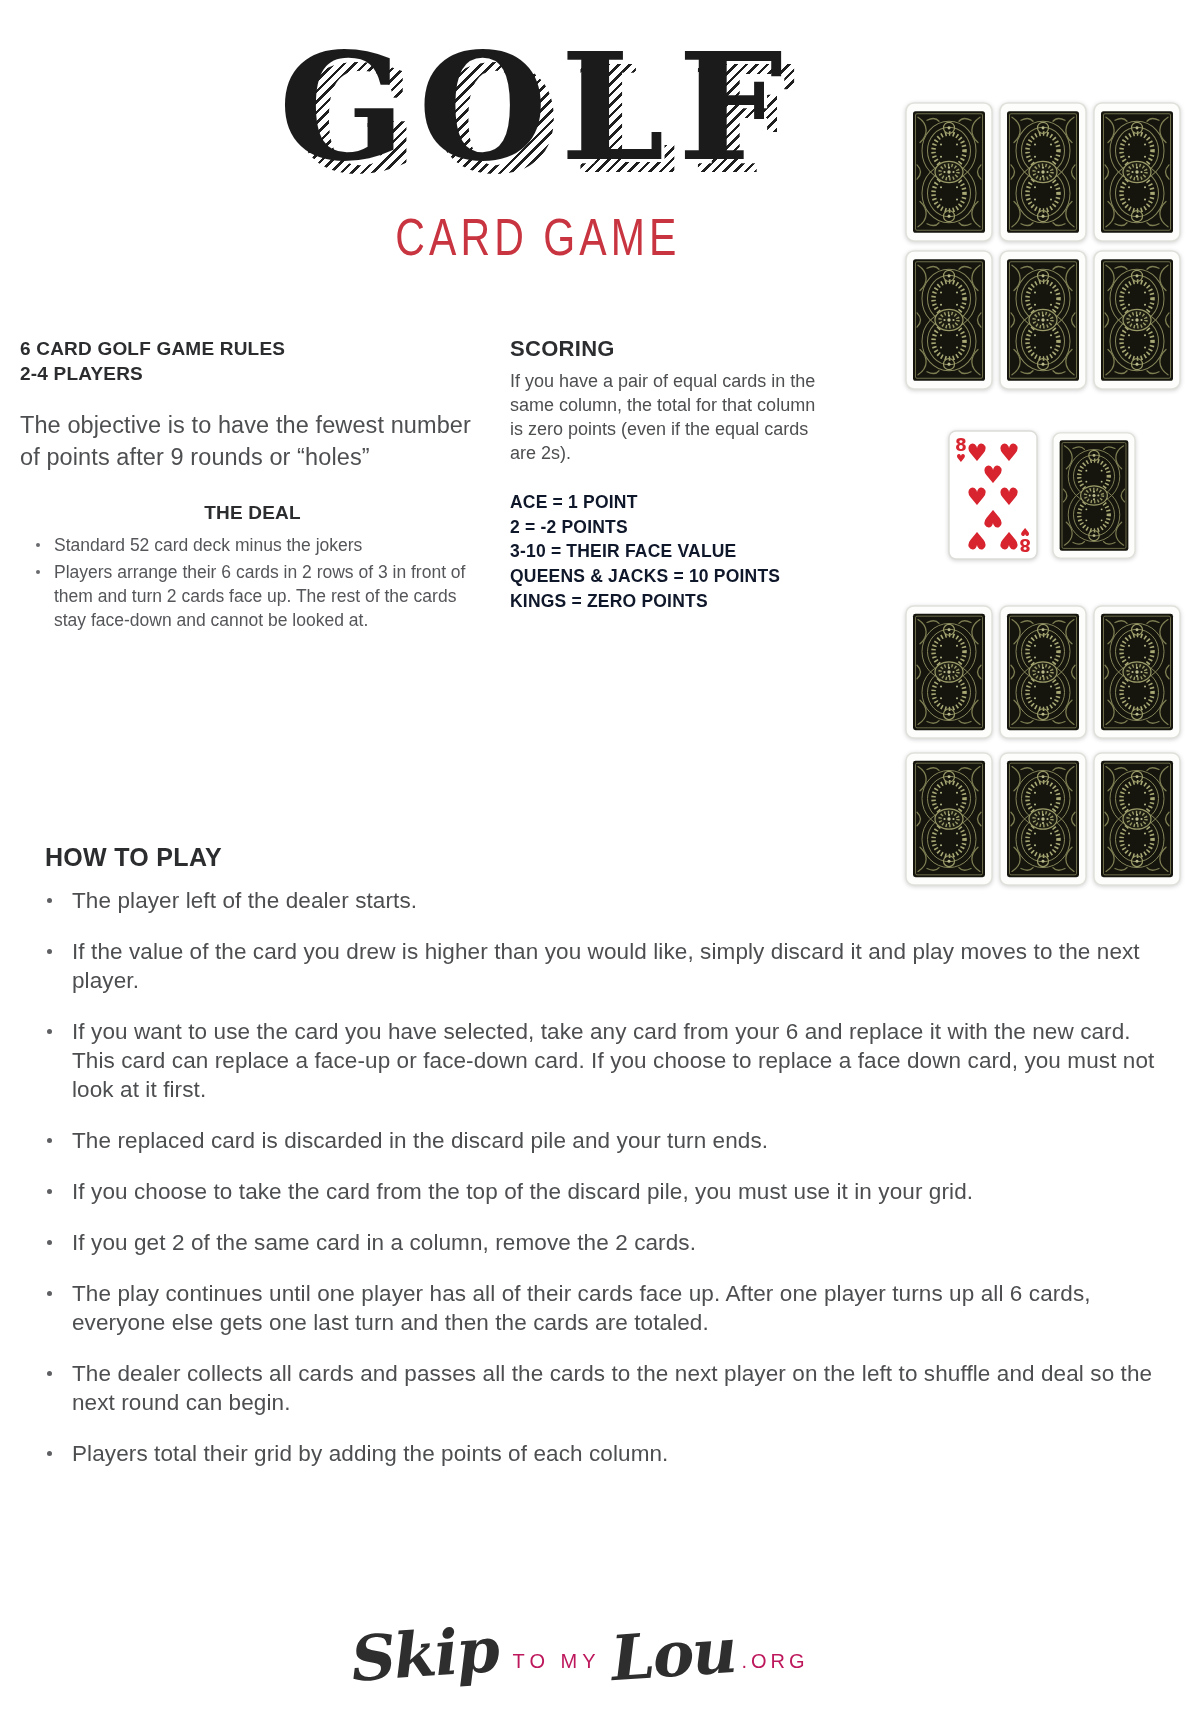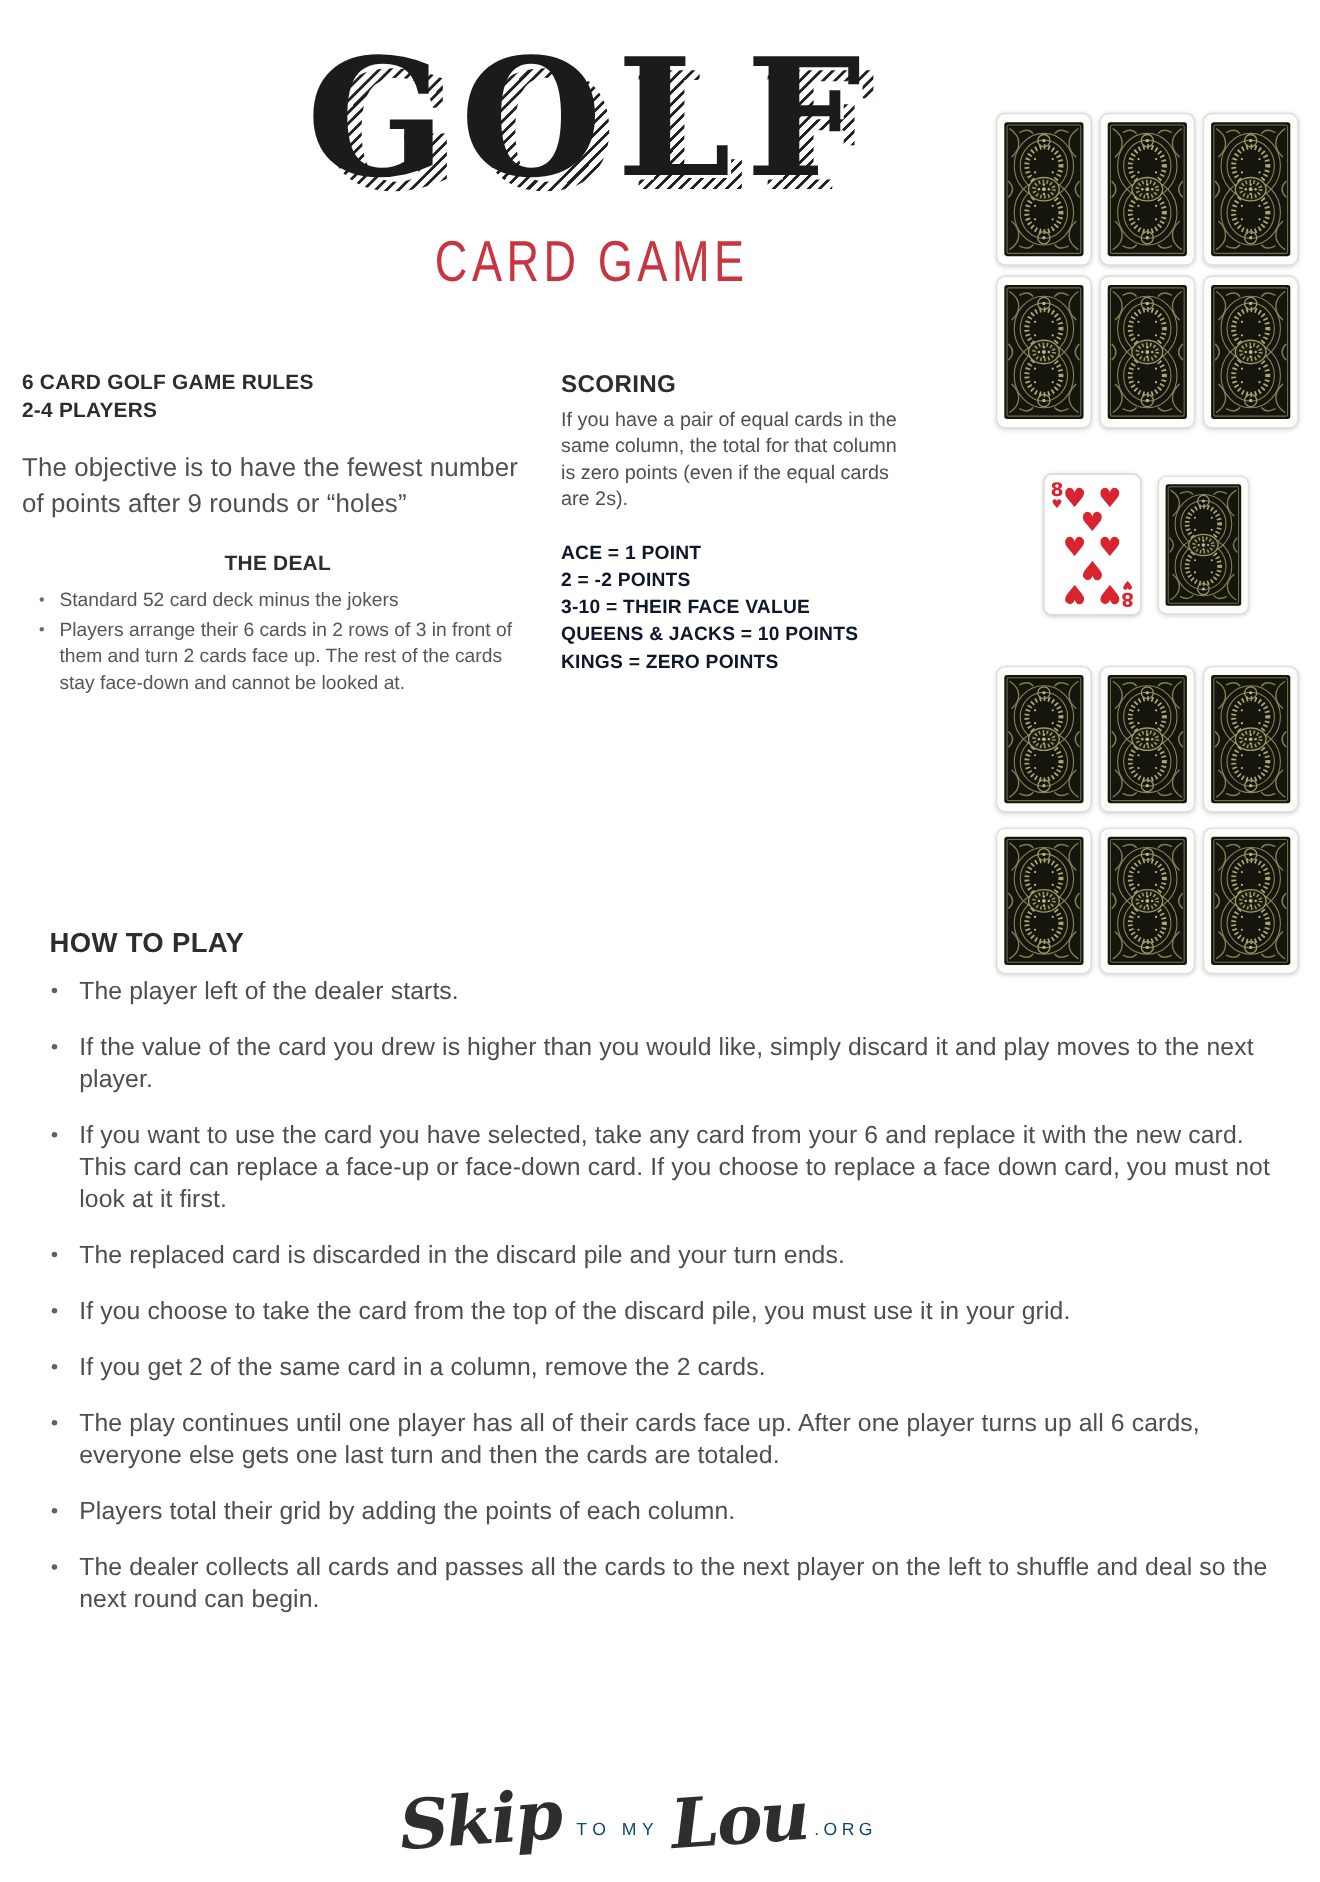--- a/index.html
+++ b/index.html
@@ -84,21 +84,21 @@
   .footer-logo{
     position:absolute;left:0;top:1618px;width:1160px;
     text-align:center;color:#2e2e2e;white-space:nowrap;
   }
   .footer-logo .script{
     font-family:"DejaVu Serif",serif;font-style:italic;font-weight:700;
     font-size:62px;letter-spacing:-2px;display:inline-block;transform:rotate(-4deg);
   }
   .footer-logo .script.lou{margin-left:2px;}
   .footer-logo .caps{
-    font-size:16px;font-weight:400;letter-spacing:5px;color:#0c4a6e;
+    font-size:20px;font-weight:400;letter-spacing:5px;color:#be185d;
     display:inline-block;margin:0 4px 0 10px;vertical-align:8px;
   }
   .footer-logo .caps.suffix{margin:0 0 0 2px;letter-spacing:4px;}
 </style>
 </head>
 <body>
 
 <div class="page">
 
   <svg width="0" height="0" style="position:absolute" aria-hidden="true">
@@ -249,22 +249,22 @@
 
   <div class="htp-heading">HOW TO PLAY</div>
   <ul class="htp-list">
     <li>The player left of the dealer starts.</li>
     <li>If the value of the card you drew is higher than you would like, simply discard it and play moves to the next player.</li>
     <li>If you want to use the card you have selected, take any card from your 6 and replace it with the new card. This card can replace a face-up or face-down card. If you choose to replace a face down card, you must not look at it first.</li>
     <li>The replaced card is discarded in the discard pile and your turn ends.</li>
     <li>If you choose to take the card from the top of the discard pile, you must use it in your grid.</li>
     <li>If you get 2 of the same card in a column, remove the 2 cards.</li>
     <li>The play continues until one player has all of their cards face up. After one player turns up all 6 cards, everyone else gets one last turn and then the cards are totaled.</li>
+    <li>The dealer collects all cards and passes all the cards to the next player on the left to shuffle and deal so the next round can begin.</li>
     <li>Players total their grid by adding the points of each column.</li>
-    <li>The dealer collects all cards and passes all the cards to the next player on the left to shuffle and deal so the next round can begin.</li>
   </ul>
 
   <div class="footer-logo">
     <span class="script">Skip</span>
     <span class="caps">TO MY</span>
     <span class="script lou">Lou</span>
     <span class="caps suffix">.ORG</span>
   </div>
 
 </div>

